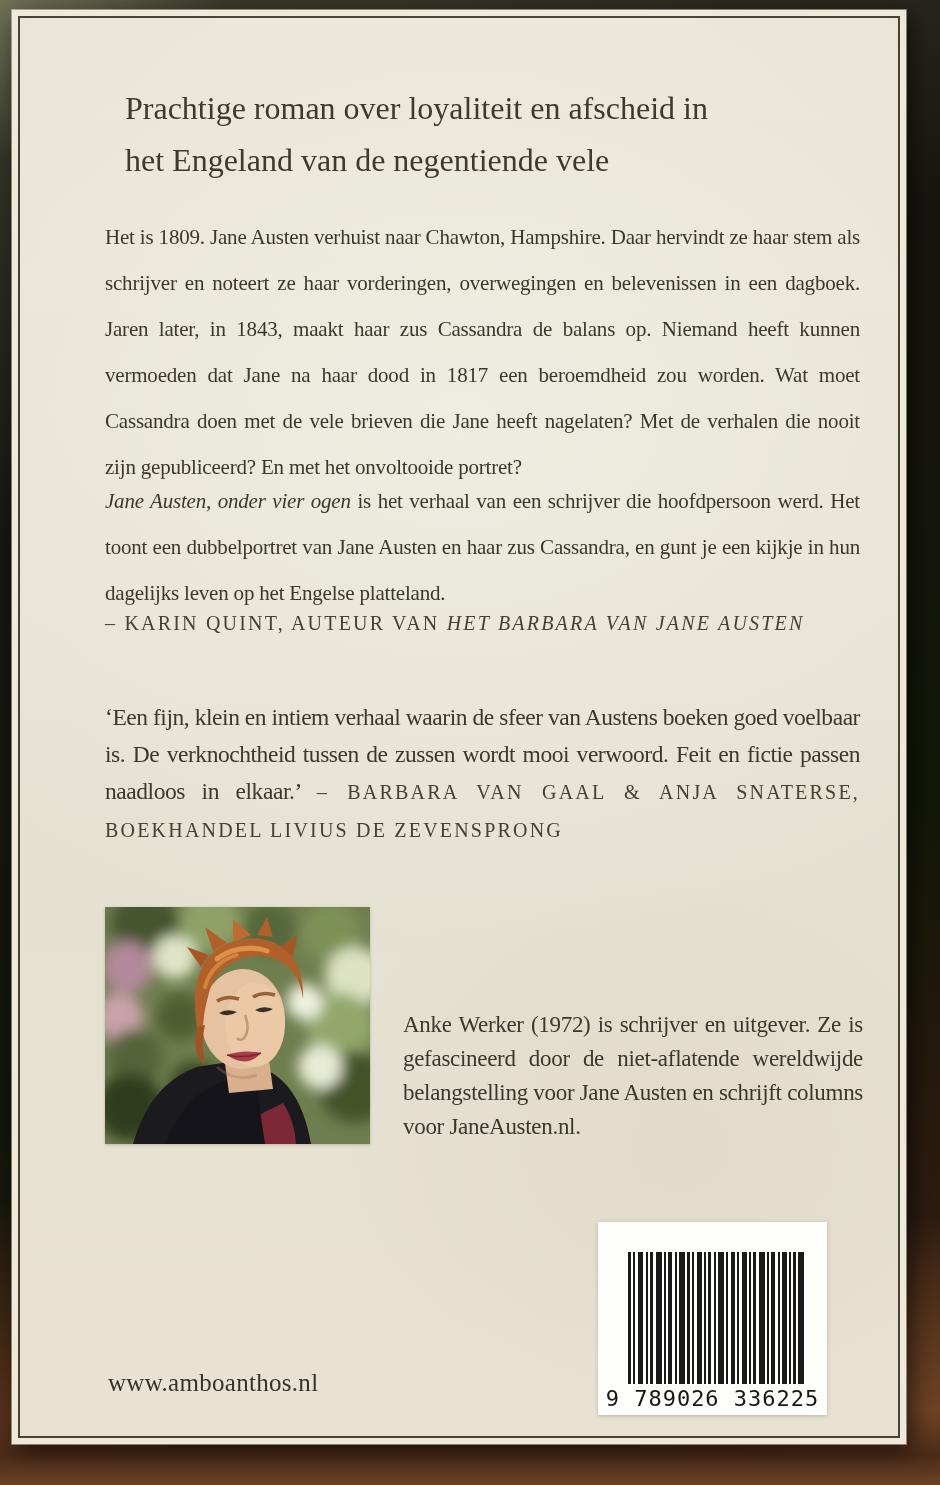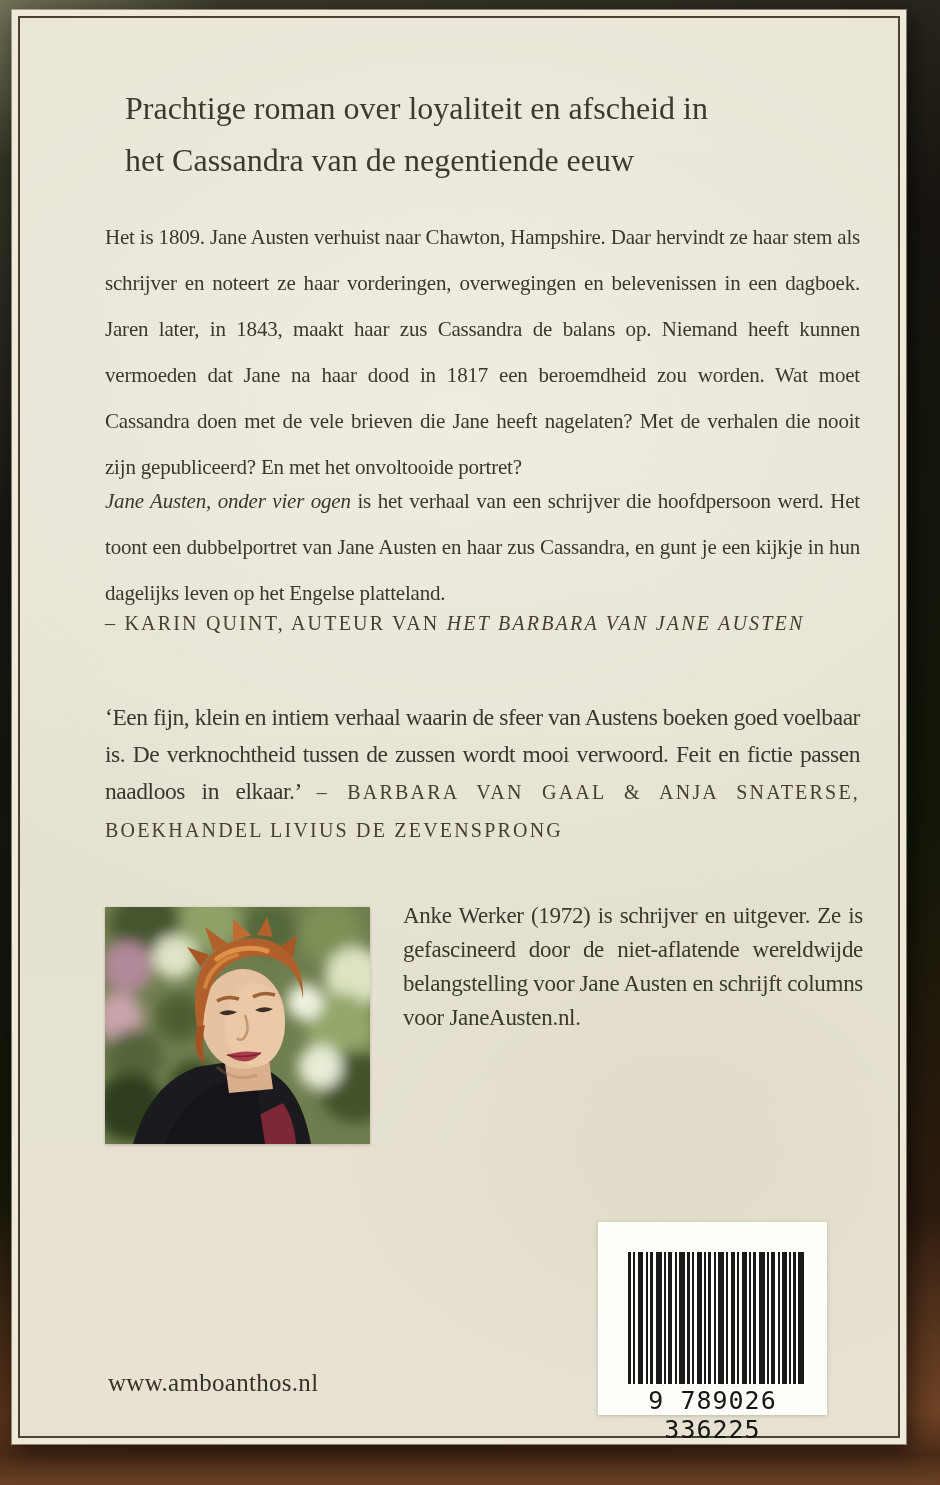--- a/index.html
+++ b/index.html
@@ -34,51 +34,51 @@
   }
   .block{position:absolute;left:85px;width:755px;text-align:justify;}
   .body-text{font-size:21px;line-height:46px;letter-spacing:-0.2px;}
   .quote-text{font-size:23.5px;line-height:37px;letter-spacing:-0.45px;}
   .attr{
     font-size:20px;line-height:34px;letter-spacing:2.2px;
     color:#45402f;font-style:normal;
   }
   .attr-inline{font-size:20px;letter-spacing:2.2px;color:#45402f;}
   .attr i, .attr-inline i{font-style:italic;}
-  .bio-row{position:absolute;left:85px;top:889px;width:758px;display:flex;gap:33px;}
+  .bio-row{position:absolute;left:85px;top:889px;width:758px;display:flex;gap:33px;align-items:flex-end;}
   .photo{
     width:265px;height:237px;flex:none;overflow:hidden;
     box-shadow:0 1px 3px rgba(60,50,30,.25);
   }
   .photo svg{display:block;width:100%;height:100%;}
   .bio-text{flex:1;text-align:justify;font-size:23px;line-height:34px;letter-spacing:-0.3px;margin-top:-8px;}
   .barcode-panel{
     position:absolute;left:578px;top:1204px;width:229px;height:193px;
     background:#fdfdfa;box-shadow:0 1px 4px rgba(80,70,45,.25);
   }
   .barcode-panel svg{display:block;width:229px;height:148px;margin-top:22px;}
   .barcode-digits{
     text-align:center;font-family:"DejaVu Sans Mono","Liberation Mono",monospace;
-    font-size:25px;color:#161616;letter-spacing:1px;margin-top:-6px;
+    font-size:22px;color:#161616;letter-spacing:1px;margin-top:-6px;
   }
   .publisher-url{
     position:absolute;left:88px;top:1350px;
     font-size:25px;line-height:30px;letter-spacing:0.3px;color:#36322a;
   }
 </style>
 </head>
 <body>
 
 <div class="scene">
   <div class="book">
     <div class="page">
 
       <div class="tagline">
         <span style="display:block">Prachtige roman over loyaliteit en afscheid in</span>
-        <span style="display:block">het Cassandra van de negentiende eeuw</span>
+        <span style="display:block">het Engeland van de negentiende vele</span>
       </div>
 
       <div class="block body-text" style="top:196px;">
         <span>Het is 1809. Jane Austen verhuist naar Chawton, Hampshire. Daar hervindt ze haar stem als schrijver en noteert ze haar vorderingen, overwegingen en belevenissen in een dagboek. Jaren later, in 1843, maakt haar zus Cassandra de balans op. Niemand heeft kunnen vermoeden dat Jane na haar dood in 1817 een beroemdheid zou worden. Wat moet Cassandra doen met de vele brieven die Jane heeft nagelaten? Met de verhalen die nooit zijn gepubliceerd? En met het onvoltooide portret?</span>
       </div>
 
       <div class="block body-text" style="top:460px;">
         <i>Jane Austen, onder vier ogen</i><span> is het verhaal van een schrijver die hoofdpersoon werd. Het toont een dubbelportret van Jane Austen en haar zus Cassandra, en gunt je een kijkje in hun dagelijks leven op het Engelse platteland.</span>
       </div>
 

